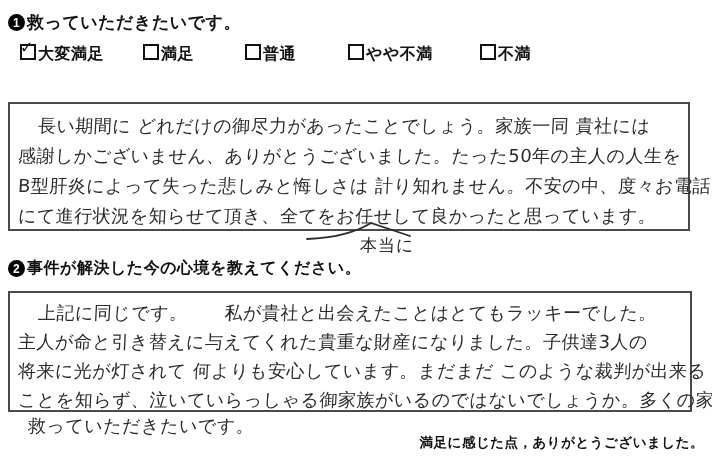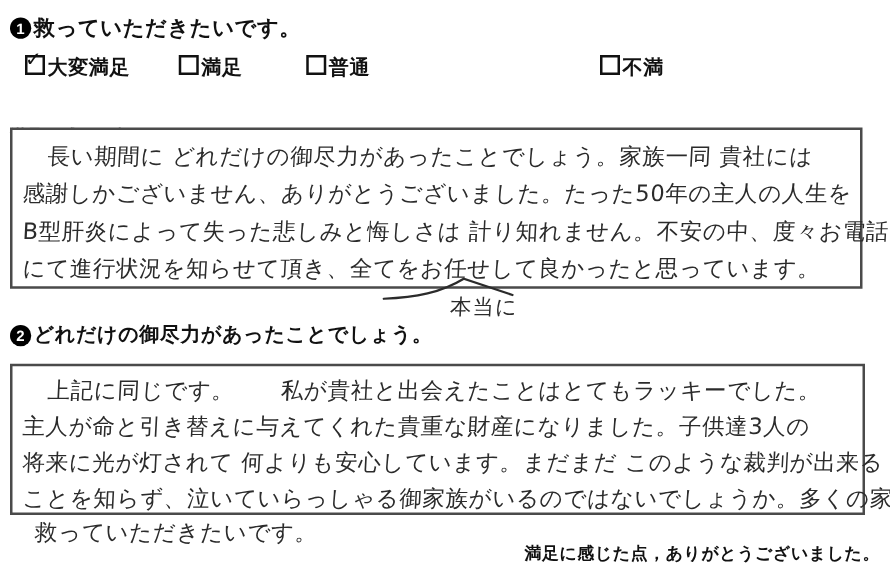--- a/index.html
+++ b/index.html
@@ -92,41 +92,44 @@
 
   <div class="option" style="left:8px;margin-left:12px;">
     <span class="cb checked"></span><span>大変満足</span>
   </div>
   <div class="option" style="left:143px;font-family:Liberation Mono, monospace;">
     <span class="cb"></span><span>満足</span>
   </div>
   <div class="option" style="left:245px;">
     <span class="cb"></span><span>普通</span>
   </div>
+  <div class="option" style="left:348px;">
+    <span class="cb"></span><span>やや不満</span>
+  </div>
   <div class="option" style="left:480px;text-align:right;">
     <span class="cb"></span><span>不満</span>
   </div>
 
   <div class="abs comment-label" style="left:8px;top:100px;">満足に感じた点</div>
 
   <div class="abs answer-box box1" style="left:8px;top:102px;width:682px;height:129px;">
     <div class="hw indent">長い期間に どれだけの御尽力があったことでしょう。家族一同 貴社には</div>
     <div class="hw">感謝しかございません、ありがとうございました。たった50年の主人の人生を</div>
     <div class="hw">B型肝炎によって失った悲しみと悔しさは 計り知れません。不安の中、度々お電話</div>
     <div class="hw">にて進行状況を知らせて頂き、全てをお任せして良かったと思っています。</div>
   </div>
 
   <svg class="abs caret-svg" style="left:305px;top:221px;" width="115" height="20" viewBox="0 0 115 20">
     <path d="M2 18 C 28 17, 48 13, 66 2 L 105 15"></path>
   </svg>
   <div class="abs insertion-text" style="left:360px;top:234px;">本当に</div>
 
   <div class="abs q-heading" style="left:8px;top:258px;font-size:16px;">
     <span class="qnum">2</span>
-    <span>どれだけの御尽力があったことでしょう。</span>
+    <span>事件が解決した今の心境を教えてください。</span>
   </div>
 
   <div class="abs answer-box box2" style="left:8px;top:291px;width:684px;height:121px;">
     <div class="hw indent">上記に同じです。　　私が貴社と出会えたことはとてもラッキーでした。</div>
     <div class="hw">主人が命と引き替えに与えてくれた貴重な財産になりました。子供達3人の</div>
     <div class="hw">将来に光が灯されて 何よりも安心しています。まだまだ このような裁判が出来る</div>
     <div class="hw">ことを知らず、泣いていらっしゃる御家族がいるのではないでしょうか。多くの家族を</div>
   </div>
 
   <div class="abs overflow-line" style="left:28px;top:414px;">救っていただきたいです。</div>

